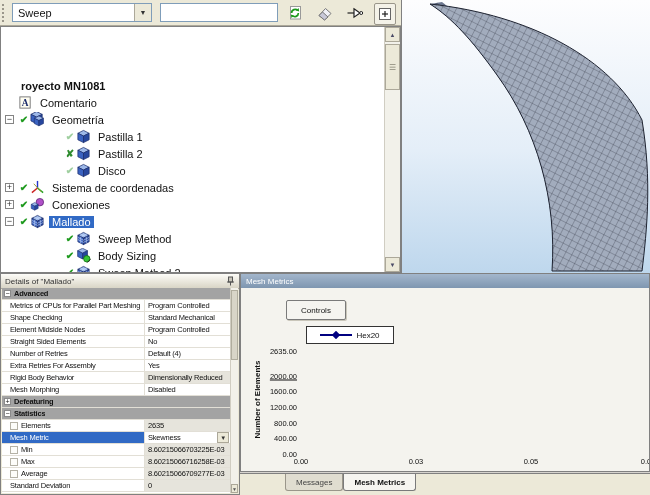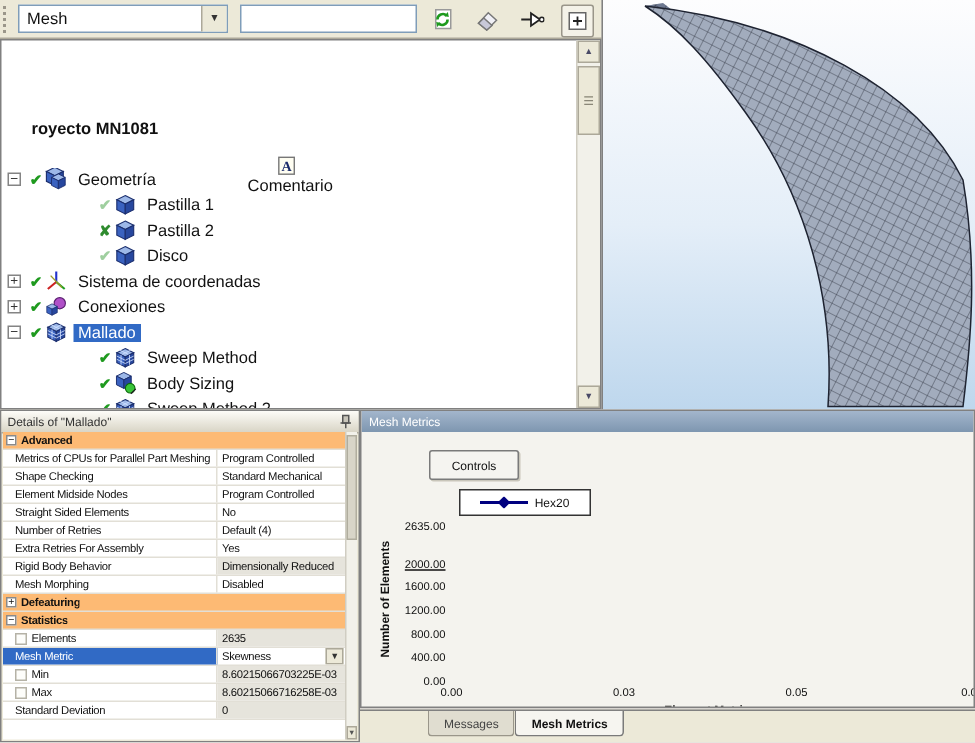--- a/index.html
+++ b/index.html
@@ -41,21 +41,21 @@
   .viewport svg{display:block;}
 
   
   .details-panel{position:absolute;left:0;top:273px;width:240px;height:222px;background:#ece9d8;border:1px solid #808080;box-sizing:border-box;}
   .details-header{height:14px;background:linear-gradient(#fdfcf8,#d9d5c6);border-bottom:1px solid #aca899;font-size:8px;display:flex;align-items:center;padding:0 4px;color:#333;}
   .details-header .ttl{flex:1;}
   .details-body{position:absolute;top:14px;left:1px;right:9px;bottom:1px;background:#fff;overflow:hidden;}
   .drow{display:flex;height:11px;font-size:7.5px;letter-spacing:-0.2px;border-bottom:1px solid #e2dfd6;align-items:stretch;white-space:nowrap;}
   .drow .dl{width:143px;flex:none;border-right:1px solid #e2dfd6;display:flex;align-items:center;padding-left:8px;box-sizing:border-box;overflow:hidden;}
   .drow .dv{flex:1;display:flex;align-items:center;padding-left:3px;overflow:hidden;position:relative;}
-  .drow.section{background:#fdba74;font-weight:bold;}
+  .drow.section{background:#a3a3a3;font-weight:bold;}
   .drow.section .dl{width:auto;border-right:none;padding-left:2px;}
   .dexp{width:7px;height:7px;border:1px solid #8a8a8a;background:#fff;font-size:7px;line-height:5px;text-align:center;margin-right:3px;box-sizing:border-box;font-weight:normal;}
   .dv.gray{background:#e6e4dc;}
   .drow.sel .dl{background:#316ac5;color:#fff;}
   .dcheck{width:6px;height:6px;border:1px solid #b5b2a6;background:#fdfdfa;margin-right:3px;flex:none;}
   .dd-btn{position:absolute;right:1px;top:0;bottom:0;width:12px;background:#ece9d8;border:1px solid #aca899;font-size:6px;display:flex;align-items:center;justify-content:center;color:#333;box-sizing:border-box;}
   .details-scroll{position:absolute;right:1px;top:14px;bottom:1px;width:8px;background:#f2f1ea;border-left:1px solid #d0cdc2;box-sizing:border-box;}
   .details-scroll .thumb{position:absolute;left:0;top:2px;width:7px;height:70px;background:#d8d5c8;border:1px solid #b0ad9e;box-sizing:border-box;}
   .details-scroll .dn{position:absolute;left:0;bottom:0;width:7px;height:9px;background:#ece9d8;border:1px solid #aca899;font-size:5px;color:#555;display:flex;align-items:center;justify-content:center;box-sizing:border-box;}
 
@@ -123,21 +123,21 @@
         <use href="#sym-cube" x="0" y="-1" width="14" height="14"></use>
         <circle cx="11.5" cy="11.5" r="3.4" fill="#39c439" stroke="#0a6a0a" stroke-width="0.8"></circle>
         <path d="M12 15.5 L15.5 12" stroke="#222" stroke-width="1"></path>
       </symbol>
     </defs>
   </svg>
 
   <div class="toolbar">
     <div class="grip"></div>
     <div class="combo">
-      <span class="val">Mesh</span>
+      <span class="val">Sweep</span>
       <span class="combo-btn">▼</span>
     </div>
     <input class="filter-input" value="" style="">
     <span class="tb-icon" style="left:285px">
       <svg viewBox="0 0 16 16">
         <rect x="3.5" y="1.5" width="10" height="12.5" fill="#fff" stroke="#999"></rect>
         <path d="M4.6 8 a3.6 3.6 0 0 1 6.2-2.5" stroke="#1d9a1d" fill="none" stroke-width="1.7"></path>
         <path d="M11.4 8 a3.6 3.6 0 0 1 -6.2 2.5" stroke="#1d9a1d" fill="none" stroke-width="1.7"></path>
         <polygon points="11.6,3 12.2,6.4 9,5.6" fill="#1d9a1d"></polygon>
         <polygon points="4.4,13 3.8,9.6 7,10.4" fill="#1d9a1d"></polygon>
@@ -164,21 +164,21 @@
       </svg>
     </span>
   </div>
 
   <div class="tree-panel">
     <div class="tree-rows">
         <div class="trow" style="padding-left: 2px; margin-top: 48px;">
           <span class="exp none"></span>
           <span class="tlabel b">royecto MN1081</span>
         </div>
-        <div class="trow" style="padding-left: 2px; flex-direction: column;">
+        <div class="trow" style="padding-left: 2px;">
           <span class="exp none"></span>
           <svg class="ticon">
             <use href="#sym-comment"></use>
           </svg>
           <span class="tlabel">Comentario</span>
         </div>
         <div class="trow" style="padding-left: 2px;">
           <span class="exp">−</span>
           <span class="chk green">✔</span>
           <svg class="ticon">
@@ -358,20 +358,24 @@
         </div>
         <div class="drow">
           <div class="dl"><span class="dcheck"></span>Min</div>
           <div class="dv gray">8.60215066703225E-03</div>
         </div>
         <div class="drow">
           <div class="dl"><span class="dcheck"></span>Max</div>
           <div class="dv gray">8.60215066716258E-03</div>
         </div>
         <div class="drow">
+          <div class="dl"><span class="dcheck"></span>Average</div>
+          <div class="dv gray">8.60215066709277E-03</div>
+        </div>
+        <div class="drow">
           <div class="dl">Standard Deviation</div>
           <div class="dv gray">0</div>
         </div>
       </div>
     <div class="details-scroll">
       <span class="thumb"></span>
       <span class="dn">▼</span>
     </div>
   </div>
 

